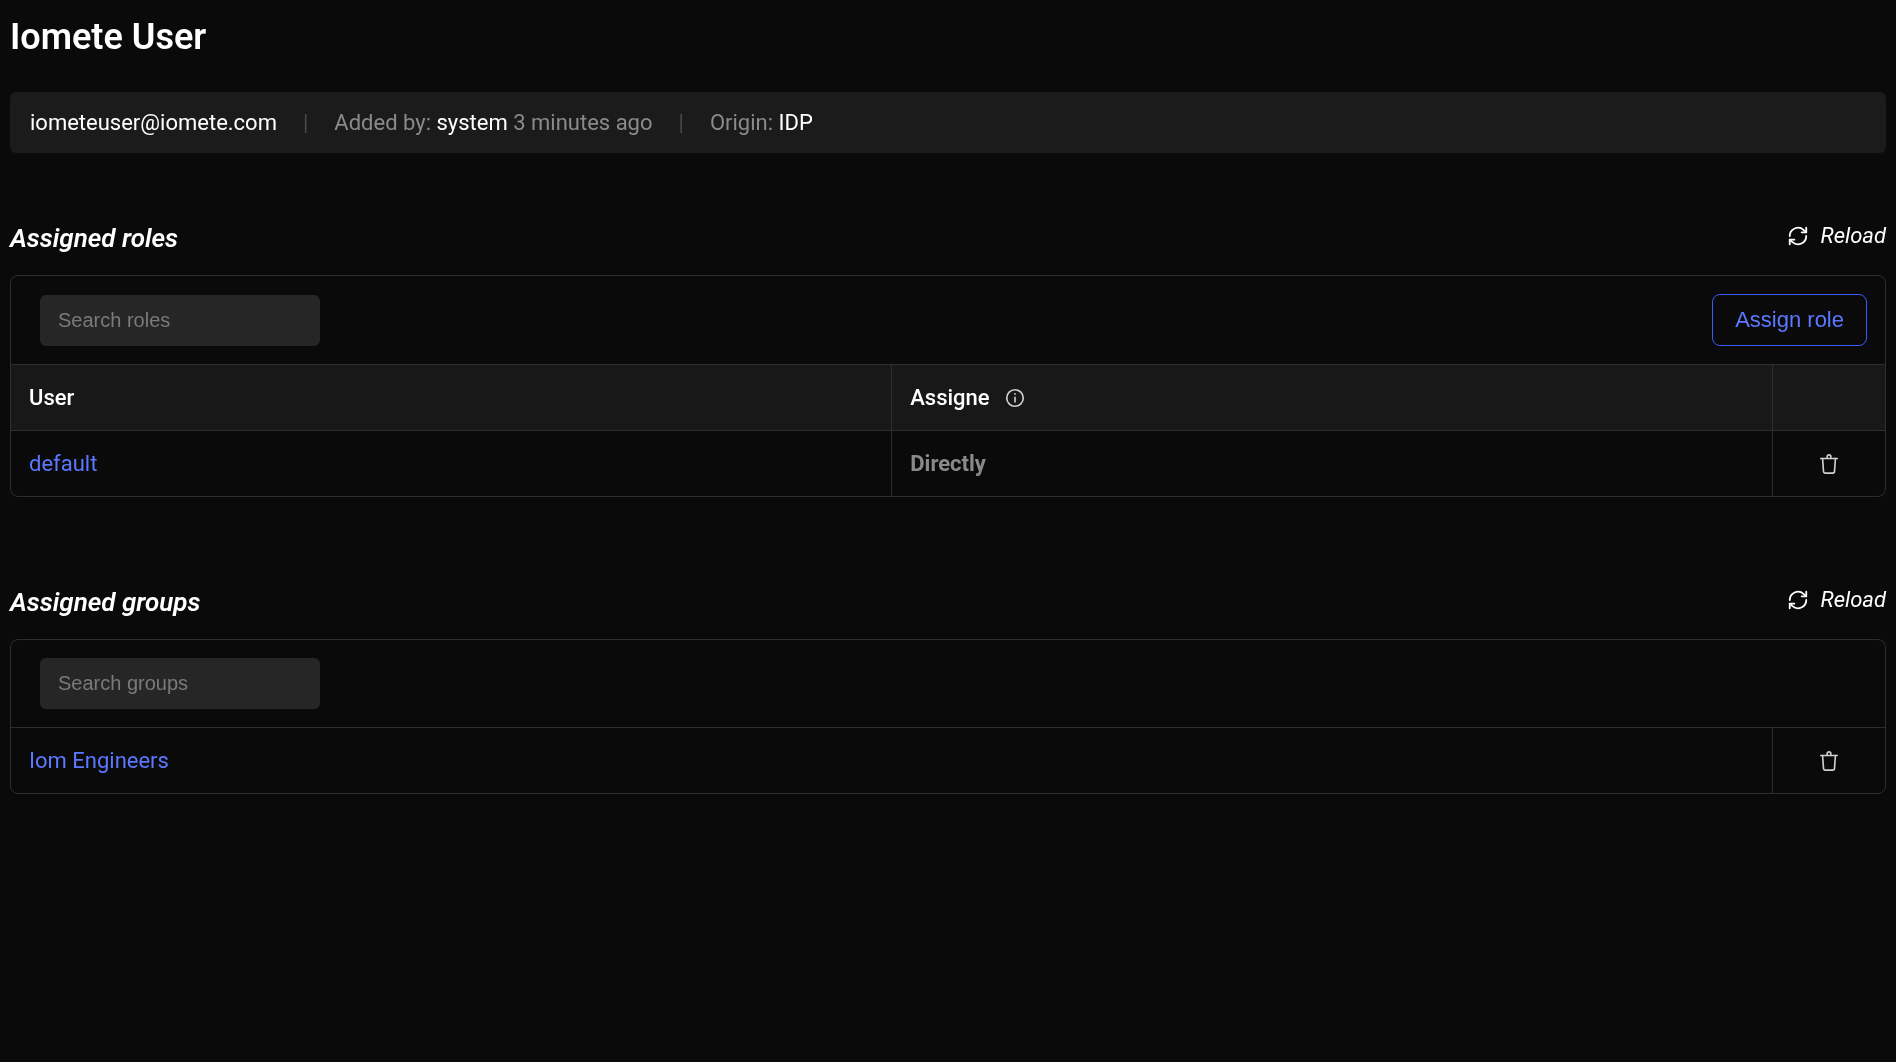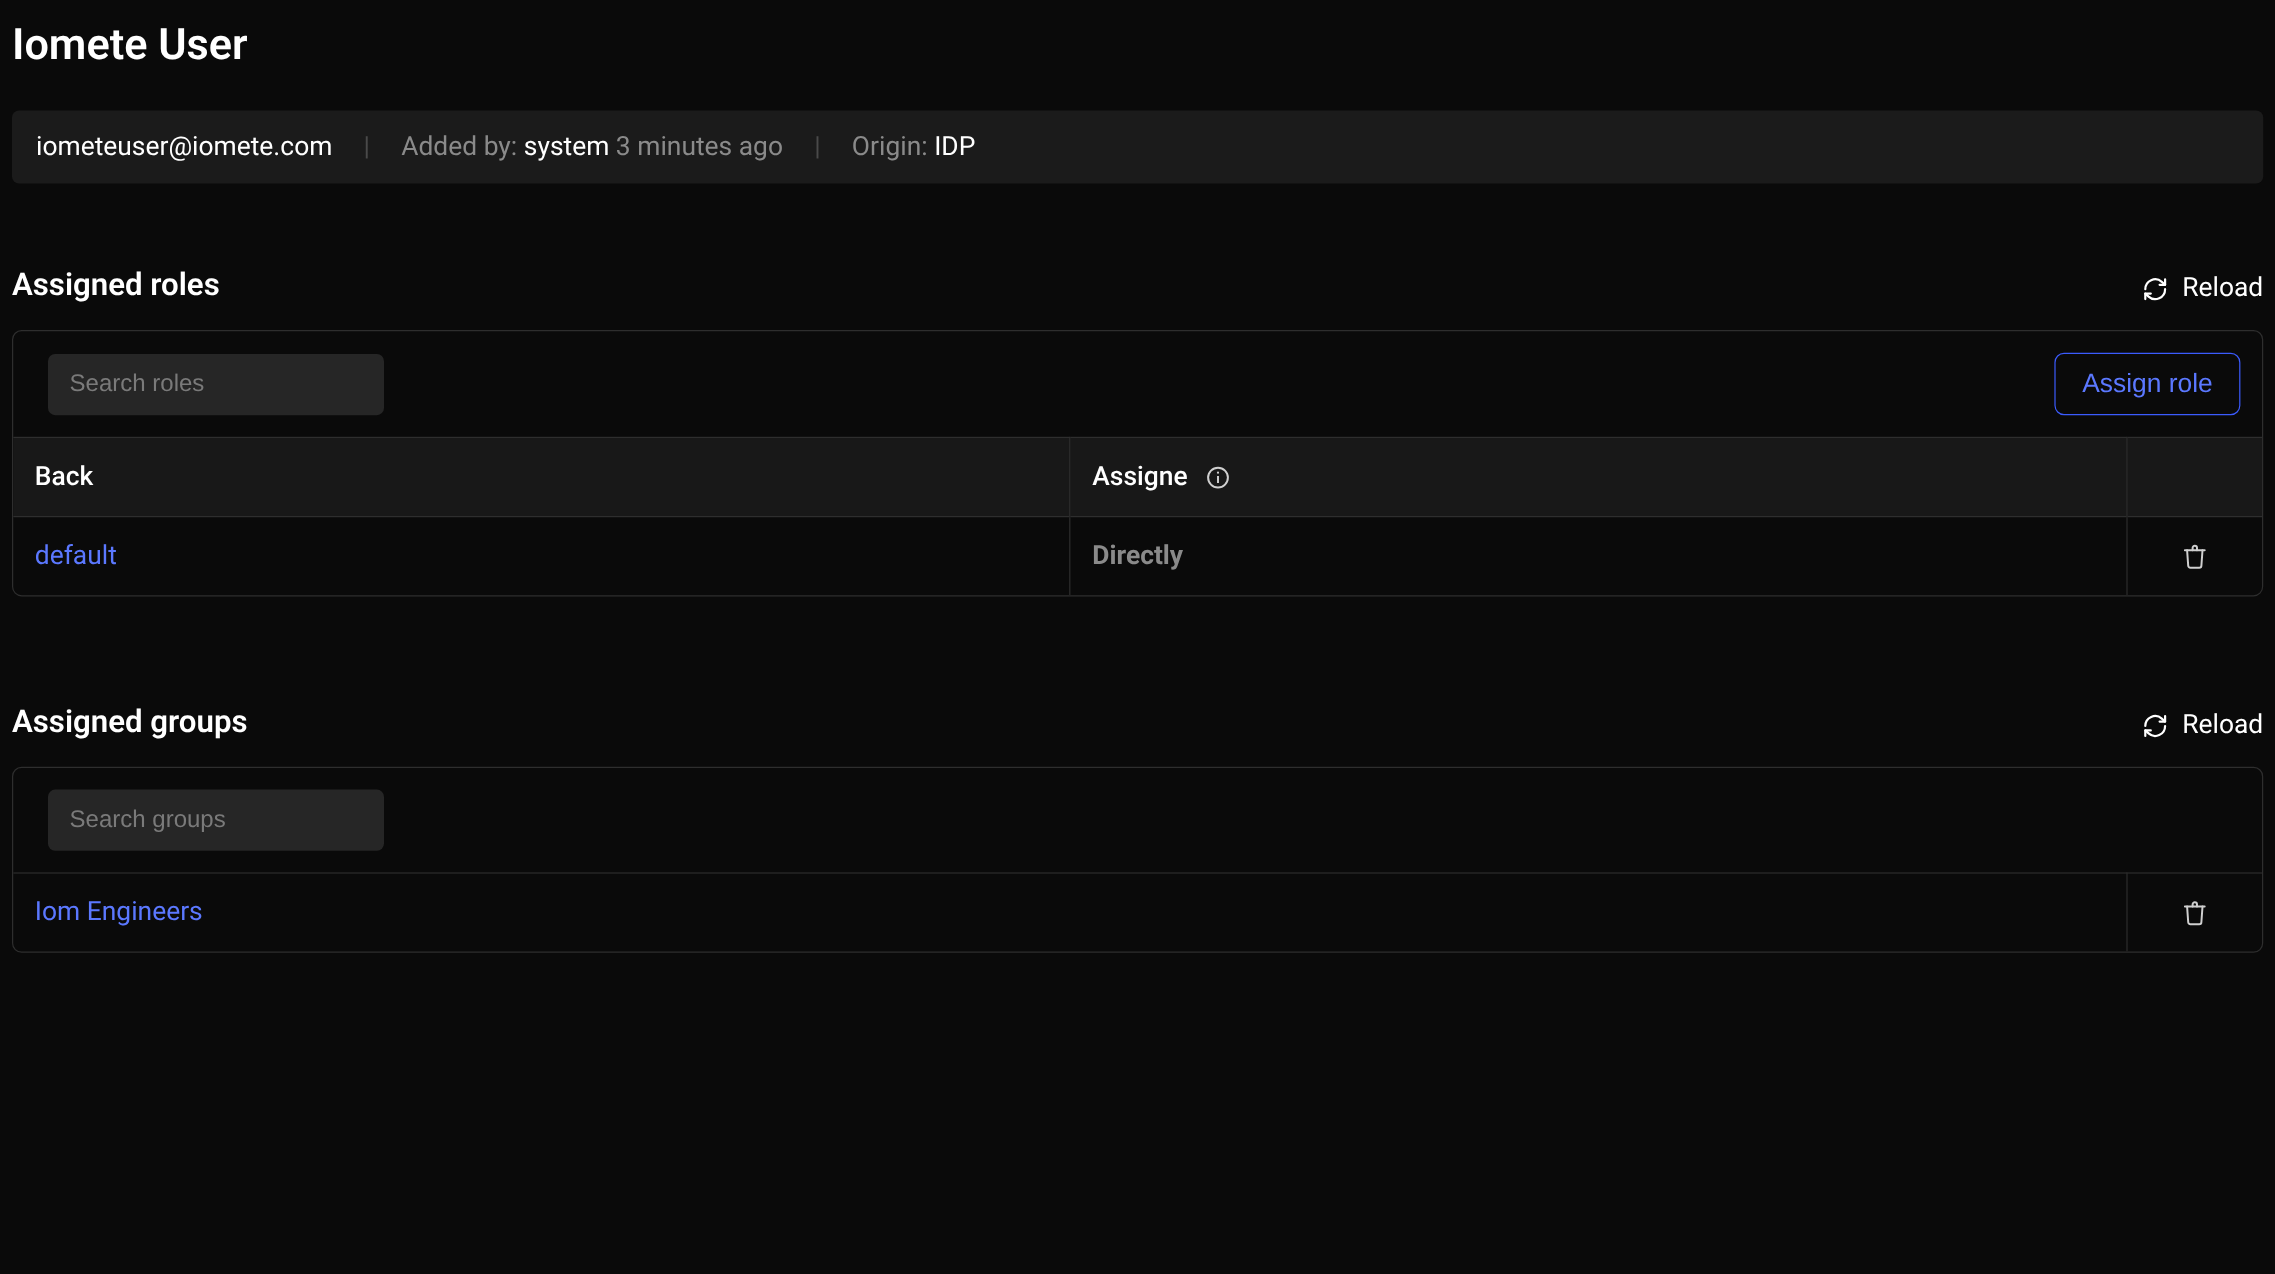--- a/index.html
+++ b/index.html
@@ -40,21 +40,21 @@
     border-radius: 6px;
     padding: 18px 20px;
     display:flex;
     align-items:center;
     gap: 26px;
     font-size: 22px;
     margin-bottom: 70px;
   }
   .muted { color: #8a8a8a; }
   .divider { color: #4a4a4a; }
-  .section-header { display:flex; align-items:flex-end; justify-content:space-between; margin-bottom: 22px; }
+  .section-header { display:flex; align-items:flex-start; justify-content:space-between; margin-bottom: 22px; font-style: italic; }
   .section-title { font-size: 26px; font-weight: 600; }
   .reload { display:flex; align-items:center; gap: 12px; color:#fff; cursor:pointer; font-size:22px; }
   .panel {
     border: 1px solid #2e2e2e;
     border-radius: 8px;
     overflow:hidden;
     margin-bottom: 90px;
   }
   .panel-toolbar {
     display:flex; align-items:center; justify-content:space-between;
@@ -145,21 +145,21 @@
   </div>
 
   <div class="panel">
     <div class="panel-toolbar">
       <input class="search" type="text" placeholder="Search roles" style="">
       <button class="btn-primary-outline">Assign role</button>
     </div>
     <table class="grid">
       <thead>
         <tr>
-          <th class="col-name">Back</th>
+          <th class="col-name">User</th>
           <th class="col-assigne">
             <div class="th-inner">
               <span>Assigne</span>
               <span>
                 <svg width="22" height="22" viewBox="0 0 24 24" fill="none" stroke="#cfcfcf" stroke-width="1.8">
                     <circle cx="12" cy="12" r="9"></circle>
                     <line x1="12" y1="10.5" x2="12" y2="17"></line>
                     <circle cx="12" cy="7.5" r="1" fill="#cfcfcf" stroke="none"></circle>
                   </svg>
               </span>

